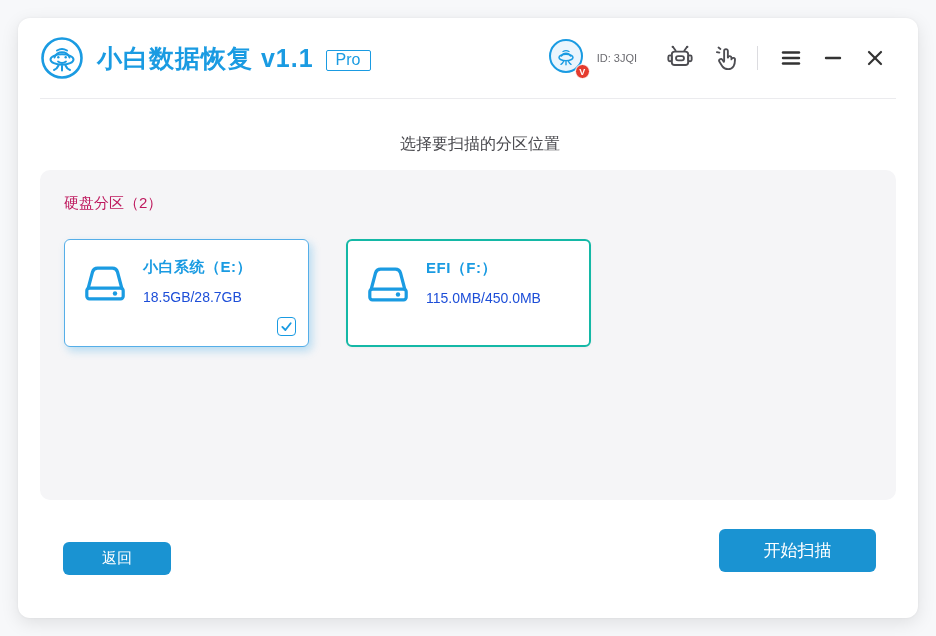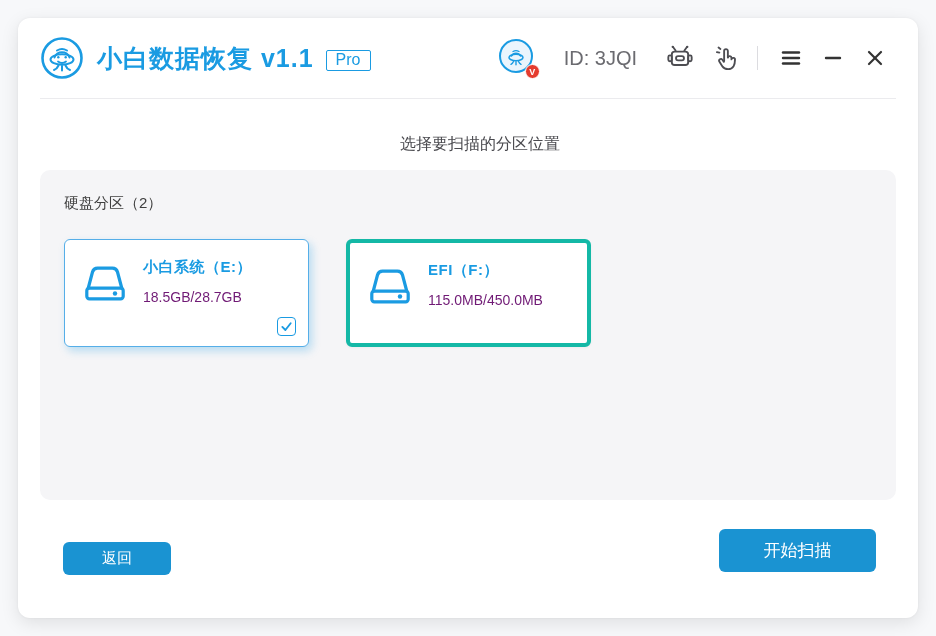--- a/index.html
+++ b/index.html
@@ -31,45 +31,45 @@
   .avatar{
     width:34px;height:34px;border-radius:50%;background:#eaf5fd;
     border:2px solid var(--brand,#1a9be2);box-sizing:border-box;
     display:flex;align-items:center;justify-content:center;overflow:hidden;
   }
   .vip{
     position:absolute;right:-3px;bottom:-2px;width:15px;height:15px;border-radius:50%;
     background:var(--red,#e53c2e);color:#fff;font-size:9px;font-weight:bold;
     display:flex;align-items:center;justify-content:center;border:1px solid #fff;box-sizing:border-box;
   }
-  .user-id{margin-left:27px;margin-right:20px;font-size:20px;color:#6b6b70;white-space:nowrap;}
+  .user-id{margin-left:10px;margin-right:20px;font-size:11px;color:#6b6b70;white-space:nowrap;}
   .hicon{display:flex;align-items:center;justify-content:center;cursor:pointer;margin:0 9px;}
   .vdivider{width:1px;height:24px;background:#dcdce0;margin:0 12px 0 8px;}
   
   .heading{position:absolute;top:116px;left:0;right:0;text-align:center;font-size:16px;color:#4a4a4f;padding-left:24px;}
   
   .panel{
     position:absolute;left:22px;top:152px;width:856px;height:330px;box-sizing:border-box;
     background:var(--panel,#f5f5f7);border-radius:10px;padding:24px 24px 0;
   }
-  .panel-label{font-size:15px;color:#404040;}
+  .panel-label{font-size:15px;color:#be185d;}
   .cards{display:flex;margin-top:26px;gap:37px;align-items:center;}
   .card{
     position:relative;width:245px;height:108px;box-sizing:border-box;background:#fff;
-    border:4px solid #14b8a6;border-radius:6px;padding:18px 14px 0 16px;
+    border:2px solid #14b8a6;border-radius:6px;padding:18px 14px 0 16px;
     display:flex;align-items:flex-start;cursor:pointer;box-shadow:0 1px 3px rgba(0,0,0,.04);
   }
   .card.selected{
     border:1px solid #55aee8;
     box-shadow:3px 4px 9px rgba(26,155,226,.28);
   }
   .drive-icon{flex:0 0 auto;margin-top:4px;}
   .card-text{margin-left:14px;}
   .card-name{font-size:15px;font-weight:bold;color:var(--brand,#1a9be2);letter-spacing:.5px;}
-  .card-size{margin-top:12px;font-size:14px;color:#701a75;}
+  .card-size{margin-top:12px;font-size:14px;color:#1d4ed8;}
   .checkbox{
     position:absolute;right:12px;bottom:10px;width:19px;height:19px;box-sizing:border-box;
     background:#fff;border:1px solid var(--brand,#1a9be2);border-radius:4px;
     display:none;align-items:center;justify-content:center;cursor:pointer;
   }
   .card.selected .checkbox{display:flex;}
   
   .btn{
     position:absolute;border:none;border-radius:6px;color:#fff;cursor:pointer;
     background:var(--button,#1a93d2);font-family:inherit;

